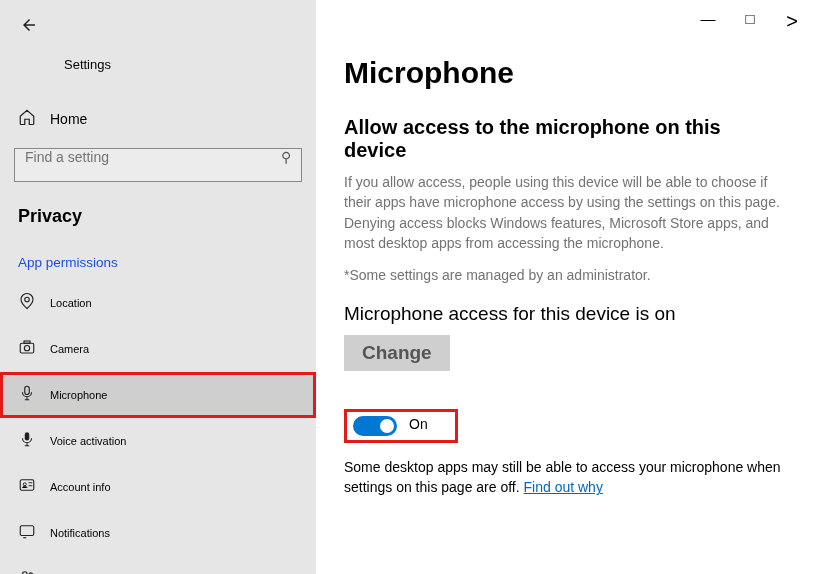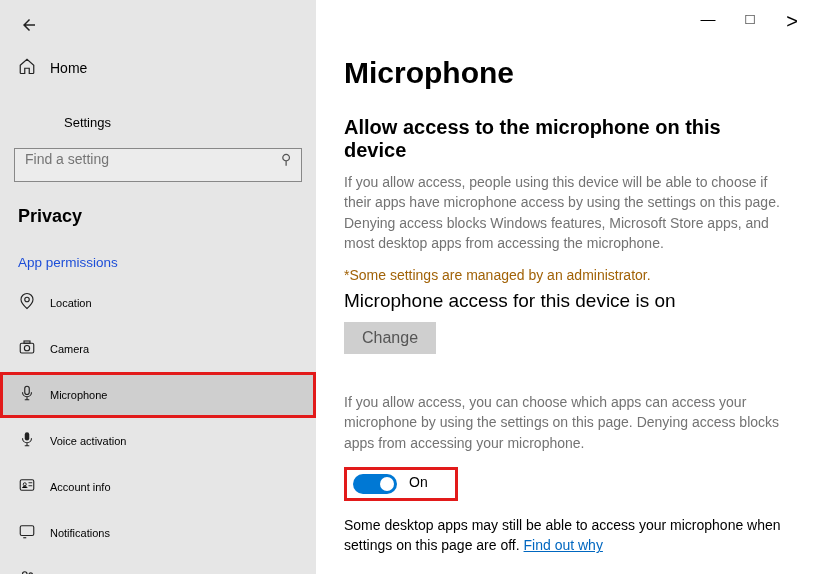--- a/index.html
+++ b/index.html
@@ -3,61 +3,61 @@
 <meta charset="utf-8">
 <style>
   * { box-sizing: border-box; margin: 0; padding: 0; font-family: "Segoe UI", система-ui, sans-serif; }
   body { width: 816px; height: 574px; overflow: hidden; background: #fff; display: flex; }
   .sidebar { width: 316px; height: 100%; background: #e6e6e6; padding-top: 10px; position: relative; }
   .titlebar { position: absolute; top: 0; right: 0; display: flex; gap: 22px; padding: 10px 14px 0 0; }
   .titlebar span { width: 20px; text-align: center; font-size: 15px; color: #000; cursor: default; }
   .back { padding: 6px 0 0 20px; font-size: 18px; }
   .home-row { display: flex; align-items: center; gap: 14px; padding: 18px 20px 18px 18px; font-size: 14px; }
   .sidebar-title { font-size: 13px; margin-left: 46px; }
-  .search-wrap { margin: 0 14px 16px 14px; border: 1px solid #888; background: #ececec; height: 34px; display: flex; align-items: flex-start; padding: 2px 10px; }
+  .search-wrap { margin: 0 14px 16px 14px; border: 1px solid #888; background: #ececec; height: 34px; display: flex; align-items: flex-end; padding: 16px 10px; }
   .search-wrap input { flex: 1; border: none; background: transparent; outline: none; font-size: 14px; color: #555; }
   .search-wrap .sicon { font-size: 14px; color: #555; transform: scaleX(-1); }
   .priv-label { font-weight: 600; font-size: 18px; padding: 8px 16px 28px 18px; }
   .section-label { color: #1d4ed8; font-size: 13.5px; padding: 0 18px 10px 18px; }
   .nav-item { display: flex; align-items: center; gap: 14px; padding: 0 18px; height: 46px; font-size: 11px; cursor: default; }
   .nav-item.selected { background: #cfcfcf; outline: 3px solid #e21a1a; outline-offset: -3px; }
   .icon { width: 18px; text-align: center; font-size: 16px; color: #222; }
   .main { flex: 1; padding: 8px 28px 0 28px; height: 100%; overflow: hidden; position: relative; }
   h1 { font-weight: 600; font-size: 30px; margin: 48px 0 26px 0; }
   h2 { font-weight: 600; font-size: 20px; margin-bottom: 10px; }
   .body-text { color: #737373; font-size: 14px; line-height: 1.45; margin-bottom: 14px; max-width: 440px; }
-  .admin-note { color: #a16207; font-size: 14px; margin-bottom: 7px; }
+  .admin-note { color: #737373; font-size: 14px; margin-bottom: 20px; }
   .status-line { font-size: 19px; margin-bottom: 10px; }
-  .change-btn { background: #cfcfcf; border: none; color: #555; font-size: 16px; padding: 7px 18px; margin-bottom: 38px; }
+  .change-btn { background: #cfcfcf; border: none; color: #555; font-size: 19px; padding: 7px 18px; margin-bottom: 38px; font-weight: bold; }
   .toggle-row { display: flex; gap: 12px; width: 114px; padding: 4px 6px; border: 3px solid #e21a1a; margin-bottom: 14px; }
   .toggle { width: 44px; height: 20px; border-radius: 10px; background: #0078d4; position: relative; }
   .toggle::after { content: ""; position: absolute; right: 3px; top: 3px; width: 14px; height: 14px; background: #fff; border-radius: 50%; }
   .toggle-label { font-size: 14px; }
   .link { color: #0067c0; }
   svg { width: 18px; height: 18px; }
 </style>
 </head>
 <body>
 
 <div class="sidebar">
   <div class="back">
     <svg viewBox="0 0 24 24">
         <path d="M20 11H7.8l5.6-5.6L12 4l-8 8 8 8 1.4-1.4L7.8 13H20z" fill="#222"></path>
       </svg>
   </div>
   <div class="home-row">
+    <span class="sidebar-title">Settings</span>
+  </div>
+  <div class="home-row">
     <span class="icon">
       <svg viewBox="0 0 24 24">
           <path d="M3 11l9-8 9 8v10a1 1 0 0 1-1 1h-5v-7h-6v7H4a1 1 0 0 1-1-1z" fill="none" stroke="#222" stroke-width="1.6"></path>
         </svg>
     </span>
     <span>Home</span>
-  </div>
-  <div class="home-row">
-    <span class="sidebar-title">Settings</span>
   </div>
   <div class="search-wrap">
     <input placeholder="Find a setting" style="">
     <span class="sicon">⚲</span>
   </div>
   <div class="priv-label">Privacy</div>
   <div class="section-label">App permissions</div>
 
   <div class="nav-item">
     <span class="icon">
@@ -136,21 +136,20 @@
   </div>
 
   <h1>Microphone</h1>
 
   <h2>Allow access to the microphone on this device</h2>
   <p class="body-text">If you allow access, people using this device will be able to choose if their apps have microphone access by using the settings on this page. Denying access blocks Windows features, Microsoft Store apps, and most desktop apps from accessing the microphone.</p>
   <p class="admin-note">*Some settings are managed by an administrator.</p>
   <p class="status-line">Microphone access for this device is on</p>
   <button class="change-btn">Change</button>
 
-  <p class="body-text">If you allow access, you can choose which apps can access your microphone by using the settings on this page. Denying access blocks apps from accessing your microphone.</p>
 
   <div class="toggle-row">
     <div class="toggle"></div>
     <span class="toggle-label">On</span>
   </div>
 
   <p class="body-text" style="color:#000; margin-bottom:0;">
     <span>Some desktop apps may still be able to access your microphone when settings on this page are off. </span><a href="#" class="link">Find out why</a>
   </p>
 </div>

